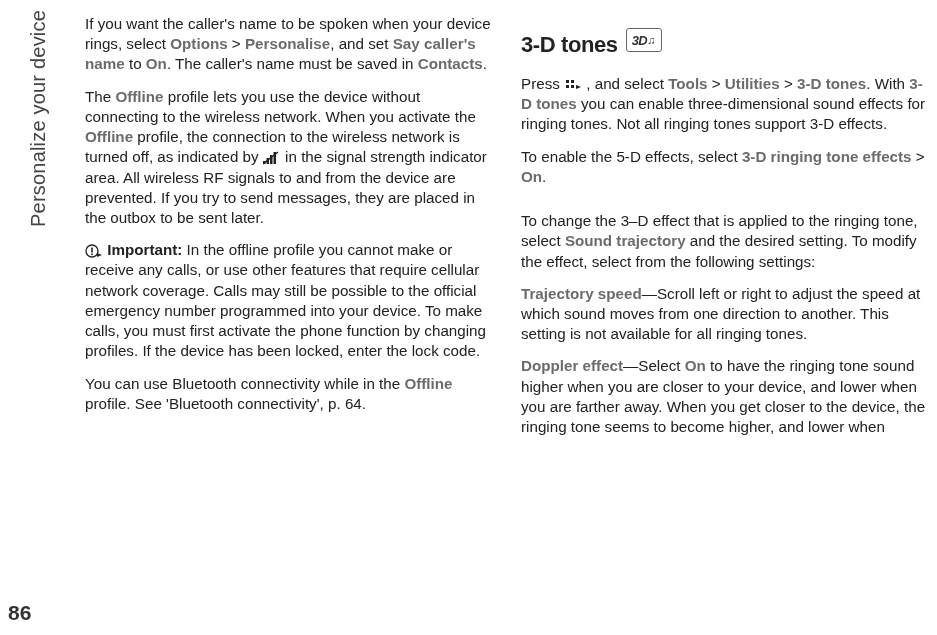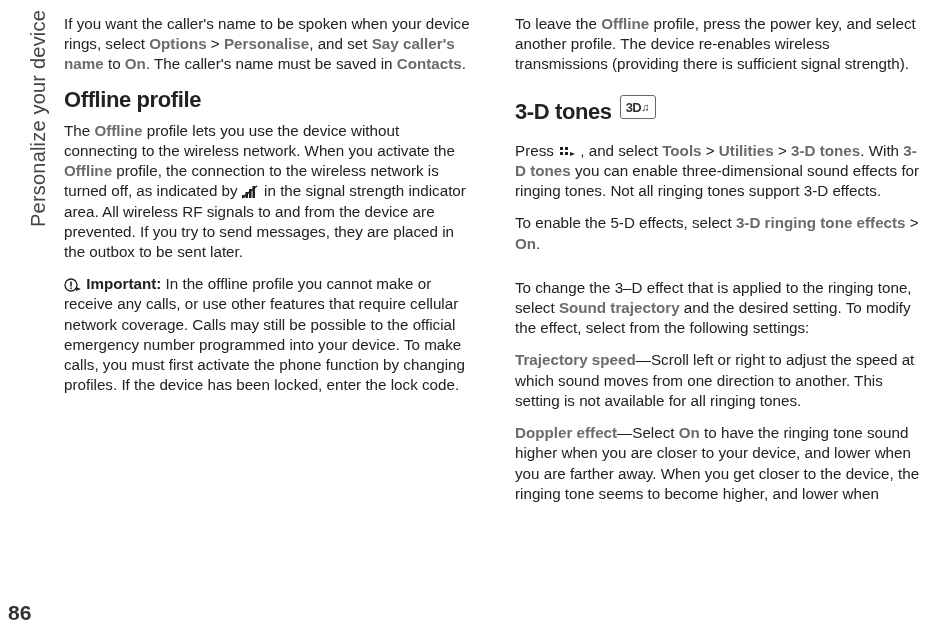--- a/index.html
+++ b/index.html
@@ -5,29 +5,29 @@
   html,body{margin:0;padding:0;background:#fff;font-family:"Trebuchet MS","Lucida Grande",Verdana,Arial,sans-serif;color:#222;}
   .page{width:937px;height:635px;position:relative;box-sizing:border-box;padding:14px 8px 0 0;}
   .sidebar{position:absolute;left:0;top:0;width:78px;height:635px;}
   .sidelabel{
     position:absolute;left:28px;top:10px;
     writing-mode:vertical-rl;transform:rotate(180deg);
     font-size:20px;line-height:1;letter-spacing:0.2px;color:#444;
     white-space:nowrap;
   }
   .pagenum{position:absolute;left:8px;bottom:10px;font-size:21px;font-weight:700;color:#333;}
-  .content{margin-left:64px;display:flex;gap:43px;}
+  .content{margin-left:64px;display:flex;gap:28px;justify-content:flex-end;}
   .col{width:408px;}
   .para{font-size:15.2px;line-height:1.33;margin:0 0 12px 0;color:#222;}
   .bold{font-weight:700;display:inline;}
   .boldgrey{font-weight:700;color:#6b6b6b;display:inline;}
   h2.sec{font-size:22px;font-weight:700;margin:12px 0 8px 0;letter-spacing:-0.4px;color:#222;}
   h2.sec.inline{display:inline-block;vertical-align:middle;margin-right:8px;}
   .iconbox{display:inline-block;vertical-align:middle;border:1.5px solid #666;border-radius:3px;padding:2px 5px;position:relative;top:-3px;}
-  .icon3d{font-size:13px;font-weight:700;color:#333;letter-spacing:-0.5px;}
+  .icon3d{font-size:13px;font-weight:700;font-style:italic;color:#333;letter-spacing:-0.5px;}
   .iconwave{font-size:11px;font-weight:700;color:#333;position:relative;top:-1px;}
   .inline-icon{display:inline-block;width:18px;height:14px;vertical-align:middle;position:relative;top:-1px;}
   .titlegroup{display:flex;align-items:center;margin:6px 0 8px 0;}
 </style>
 </head>
 <body>
 
 <div class="page">
 
   <div class="sidebar">
@@ -37,21 +37,20 @@
 
   <div class="content">
 
     <div class="col">
 
       <p class="para">
         <span>If you want the caller's name to be spoken when your device rings, select </span><span class="boldgrey">Options</span><span> &gt; </span><span class="boldgrey">Personalise</span><span>, and set </span><span class="boldgrey">Say caller's name</span><span> to </span><span class="boldgrey">On</span><span>. The caller's name must be saved in </span><span class="boldgrey">Contacts</span><span>.</span>
       </p>
 
 
-      <h2 class="sec">Offline profile</h2>
 
       <p class="para">
         <span>The </span><span class="boldgrey">Offline</span><span> profile lets you use the device without connecting to the wireless network. When you activate the </span><span class="boldgrey">Offline</span><span> profile, the connection to the wireless network is turned off, as indicated by </span><span class="inline-icon"><svg viewBox="0 0 18 14">
               <rect x="0" y="10" width="2.5" height="3" fill="#222"></rect>
               <rect x="3.5" y="7" width="2.5" height="6" fill="#222"></rect>
               <rect x="7" y="4" width="2.5" height="9" fill="#222"></rect>
               <rect x="10.5" y="1" width="2.5" height="12" fill="#222"></rect>
               <line x1="0" y1="13" x2="15" y2="1" stroke="#222" stroke-width="1.5"></line>
             </svg></span><span> in the signal strength indicator area. All wireless RF signals to and from the device are prevented. If you try to send messages, they are placed in the outbox to be sent later.</span>
       </p>
@@ -60,28 +59,28 @@
       <p class="para">
         <span class="inline-icon"><svg viewBox="0 0 18 14">
               <circle cx="7" cy="7" r="6" fill="none" stroke="#222" stroke-width="1.3"></circle>
               <rect x="6.2" y="3.5" width="1.6" height="5" fill="#222"></rect>
               <rect x="6.2" y="9.5" width="1.6" height="1.6" fill="#222"></rect>
               <path d="M12 9 L17 11 L12 13" fill="#222"></path>
             </svg></span>
         <span class="bold">Important:</span><span> In the offline profile you cannot make or receive any calls, or use other features that require cellular network coverage. Calls may still be possible to the official emergency number programmed into your device. To make calls, you must first activate the phone function by changing profiles. If the device has been locked, enter the lock code.</span>
       </p>
 
+      <p class="para">
+        <span>You can use Bluetooth connectivity while in the </span><span class="boldgrey">Offline</span><span> profile. See 'Bluetooth connectivity', p. 64.</span>
+      </p>
 
     </div>
 
     <div class="col">
 
-      <p class="para">
-        <span>To leave the </span><span class="boldgrey">Offline</span><span> profile, press the power key, and select another profile. The device re-enables wireless transmissions (providing there is sufficient signal strength).</span>
-      </p>
 
       <div class="titlegroup">
         <h2 class="sec inline">3-D tones</h2>
         <span class="iconbox">
           <span class="icon3d">3D</span><span class="iconwave">♫</span>
         </span>
       </div>
 
       <p class="para">
         <span>Press </span><span class="inline-icon"><svg viewBox="0 0 18 14">

